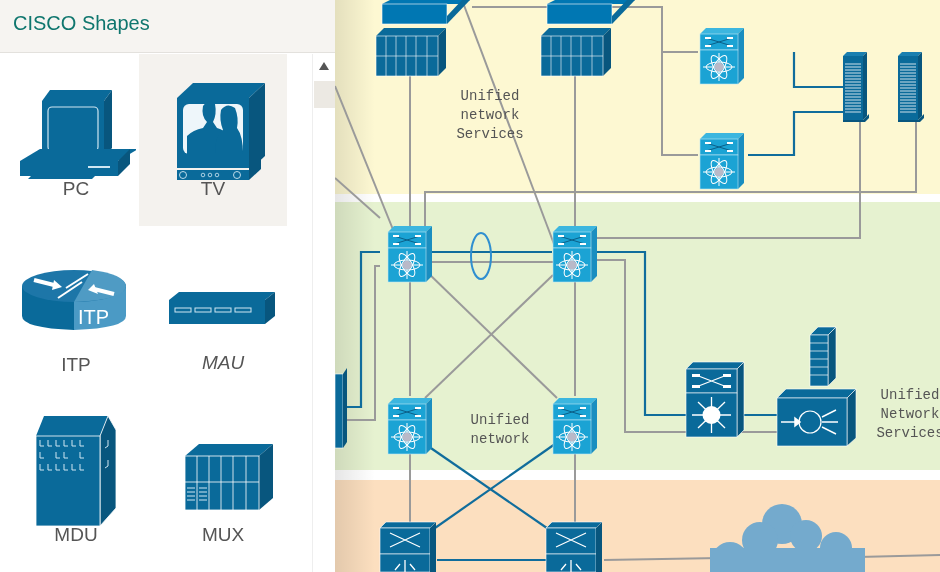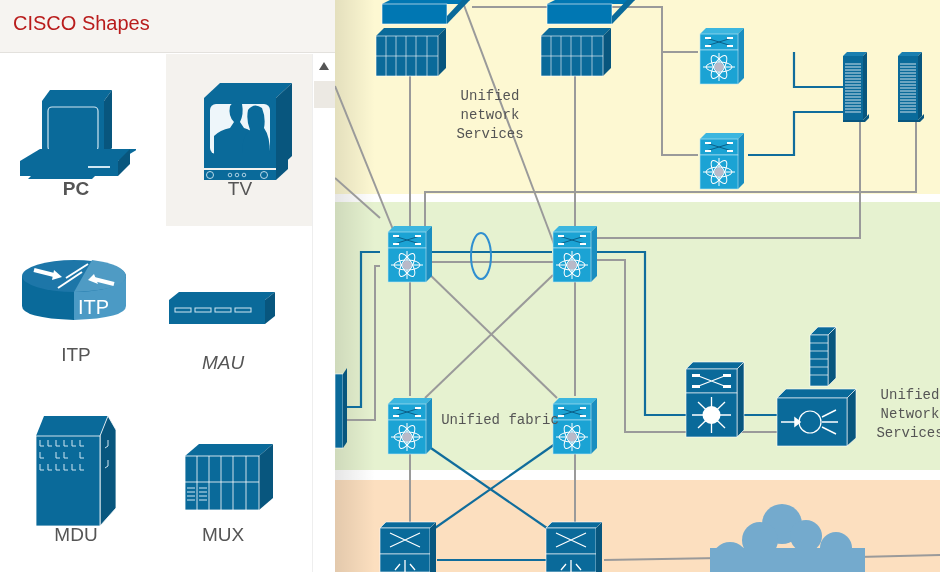--- a/index.html
+++ b/index.html
@@ -1,19 +1,19 @@
 <!DOCTYPE html>
 <html><head>
 <meta charset="utf-8">
 <style>
   html,body{margin:0;padding:0;}
   body{width:940px;height:572px;overflow:hidden;background:#e6e6e6;font-family:"Liberation Sans","DejaVu Sans",sans-serif;position:relative;}
   .sidebar{position:absolute;left:0;top:0;width:335px;height:572px;background:#fff;border-right:1px solid #ddd;}
   .sidebar-header{position:absolute;left:0;top:0;width:335px;height:52px;background:#f6f4f1;border-bottom:1px solid #e3e1dd;}
-  .sidebar-title{position:absolute;left:13px;top:12px;font-size:20px;color:#b91c1c;}
+  .sidebar-title{position:absolute;left:13px;top:12px;font-size:20px;color:#0f766e;}
   .shape-grid{position:absolute;left:0;top:54px;width:312px;height:518px;}
   .shape-tile{position:absolute;width:148px;height:172px;}
   .shape-tile.selected{background:#f4f2ee;}
   .shape-tile svg{position:absolute;left:14px;top:12px;}
   .shape-label{position:absolute;left:0;width:148px;text-align:center;top:124px;font-size:19px;color:#555;}
   .scrollbar{position:absolute;left:312px;top:54px;width:22px;height:518px;background:#fff;border-left:1px solid #eee;}
   .scroll-up{position:absolute;left:6px;top:8px;width:0;height:0;border-left:5px solid transparent;border-right:5px solid transparent;border-bottom:8px solid #555;}
   .scroll-thumb{position:absolute;left:1px;top:27px;width:21px;height:27px;background:#ece9e3;}
   .canvas{position:absolute;left:335px;top:0;width:605px;height:572px;font-family:Liberation Mono, monospace;}
   .canvas-label{position:absolute;font-size:14px;color:#555;text-align:center;line-height:19px;}
@@ -21,55 +21,55 @@
 </head>
 <body>
 
 <div class="sidebar">
   <div class="sidebar-header">
     <span class="sidebar-title">CISCO Shapes</span>
   </div>
 
   <div class="shape-grid">
 
-    <div class="shape-tile" style="left:2px;top:0;font-weight:bold;">
+    <div class="shape-tile" style="left:2px;top:0;">
       <svg width="120" height="115" viewBox="0 0 120 115">
         <polygon points="26,35 34,24 96,24 88,35" fill="#0a6a9a"></polygon>
         <polygon points="88,35 96,24 96,82 88,92" fill="#08567e"></polygon>
         <rect x="26" y="35" width="62" height="57" fill="#0a6a9a"></rect>
         <rect x="32" y="41" width="50" height="44" rx="4" fill="#0a6a9a" stroke="#cfe6f2" stroke-width="1.2"></rect>
         <polygon points="10,95 30,83 128,83 108,95" fill="#0a6a9a" transform="translate(-6,0)"></polygon>
         <rect x="4" y="95" width="98" height="15" fill="#0a6a9a"></rect>
         <polygon points="102,95 114,83 114,98 102,110" fill="#08567e"></polygon>
         <rect x="72" y="100" width="22" height="2" fill="#cfe6f2"></rect>
         <polygon points="12,113 18,107 82,107 76,113" fill="#0a6a9a"></polygon>
       </svg>
       <span class="shape-label">PC</span>
     </div>
 
-    <div class="shape-tile selected" style="left:166px;top:0;padding-left:11px;">
+    <div class="shape-tile selected" style="left:139px;top:0;">
       <svg width="120" height="115" viewBox="0 0 120 115">
         <polygon points="24,32 40,17 112,17 96,32" fill="#0a6a9a"></polygon>
         <polygon points="96,32 112,17 112,90 96,105" fill="#08567e"></polygon>
         <rect x="24" y="32" width="72" height="70" fill="#0a6a9a"></rect>
         <rect x="30" y="38" width="60" height="50" rx="6" fill="#eef6fa"></rect>
         <path d="M34,88 L34,70 Q40,64 50,62 L54,56 Q48,50 50,40 Q56,32 62,38 Q64,48 60,56 L64,62 Q72,64 74,70 L74,88 Z" fill="#0a6a9a"></path>
         <path d="M62,88 Q62,70 70,64 Q66,54 68,44 Q74,36 82,42 Q86,52 84,62 Q90,70 90,88 Z" fill="#0a6a9a"></path>
         <rect x="24" y="104" width="72" height="10" fill="#0a6a9a"></rect>
         <polygon points="96,104 108,92 108,103 96,114" fill="#08567e"></polygon>
         <circle cx="30" cy="109" r="3.5" fill="none" stroke="#cfe6f2" stroke-width="0.9"></circle>
         <circle cx="84" cy="109" r="3.5" fill="none" stroke="#cfe6f2" stroke-width="0.9"></circle>
         <circle cx="50" cy="109" r="1.8" fill="none" stroke="#cfe6f2" stroke-width="0.8"></circle>
         <circle cx="57" cy="109" r="1.8" fill="none" stroke="#cfe6f2" stroke-width="0.8"></circle>
         <circle cx="64" cy="109" r="1.8" fill="none" stroke="#cfe6f2" stroke-width="0.8"></circle>
       </svg>
       <span class="shape-label">TV</span>
     </div>
 
-    <div class="shape-tile" style="left:2px;top:166px;">
+    <div class="shape-tile" style="left:2px;top:176px;">
       <svg width="120" height="115" viewBox="0 0 120 115">
         <ellipse cx="58" cy="58" rx="52" ry="15" fill="#4f9bc4"></ellipse>
         <rect x="6" y="44" width="104" height="30" fill="#2d84b5"></rect>
         <path d="M6,74 Q6,86 58,88 L58,60 L6,44 Z" fill="#0a6a9a"></path>
         <path d="M58,88 Q110,86 110,74 L110,44 L58,60 Z" fill="#4b9ac5"></path>
         <ellipse cx="58" cy="44" rx="52" ry="16" fill="#1d76a8"></ellipse>
         <path d="M58,60 Q110,58 110,44 Q108,32 76,28 Z" fill="#4f9bc4"></path>
         <path d="M18,38 L38,43" stroke="#fff" stroke-width="4"></path>
         <polygon points="38,38 46,45 36,48" fill="#fff"></polygon>
         <path d="M50,46 L72,32" stroke="#fff" stroke-width="2"></path>
@@ -353,19 +353,19 @@
       <circle cx="730" cy="560" r="18"></circle>
       <rect x="710" y="548" width="155" height="24"></rect>
     </g>
   </svg>
 
   <div class="canvas-label" style="left:110px;top:87px;width:90px;">
     <div>Unified</div>
     <div>network</div>
     <div>Services</div>
   </div>
-  <div class="canvas-label" style="left:105px;top:411px;width:120px;">Unified fabric</div>
+  <div class="canvas-label" style="left:105px;top:411px;width:120px;">Unified network</div>
   <div class="canvas-label" style="left:540px;top:386px;width:70px;">
     <div>Unified</div>
     <div>Network</div>
     <div>Services</div>
   </div>
 </div>
 
 </body></html>

